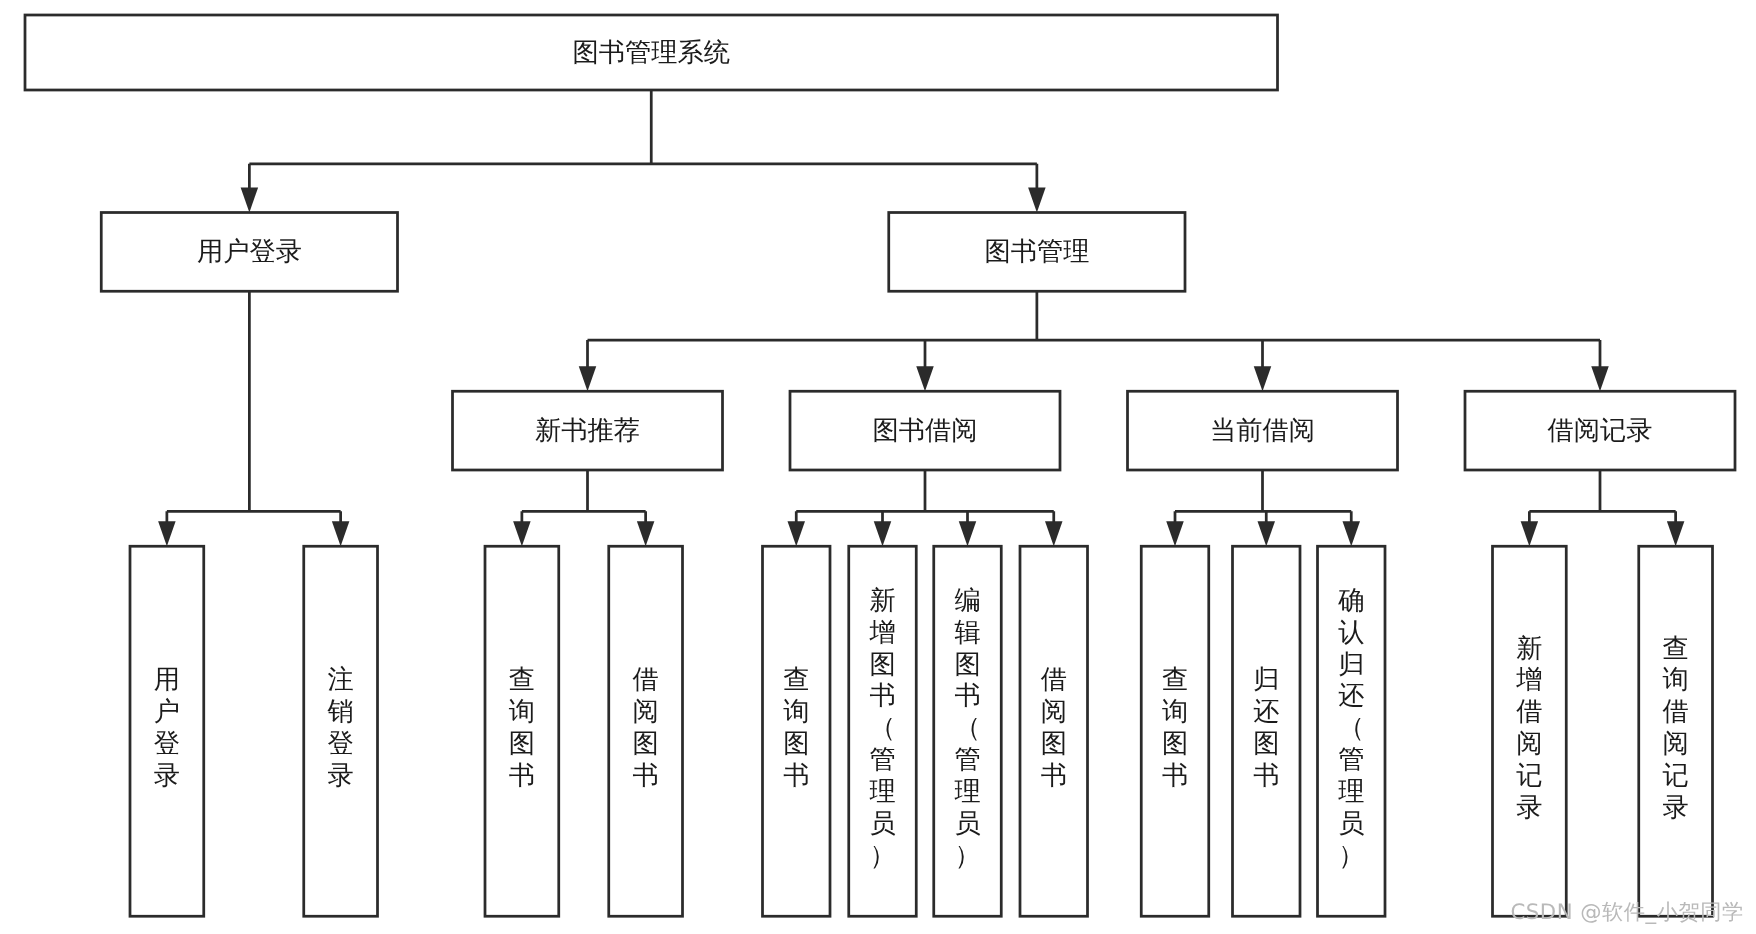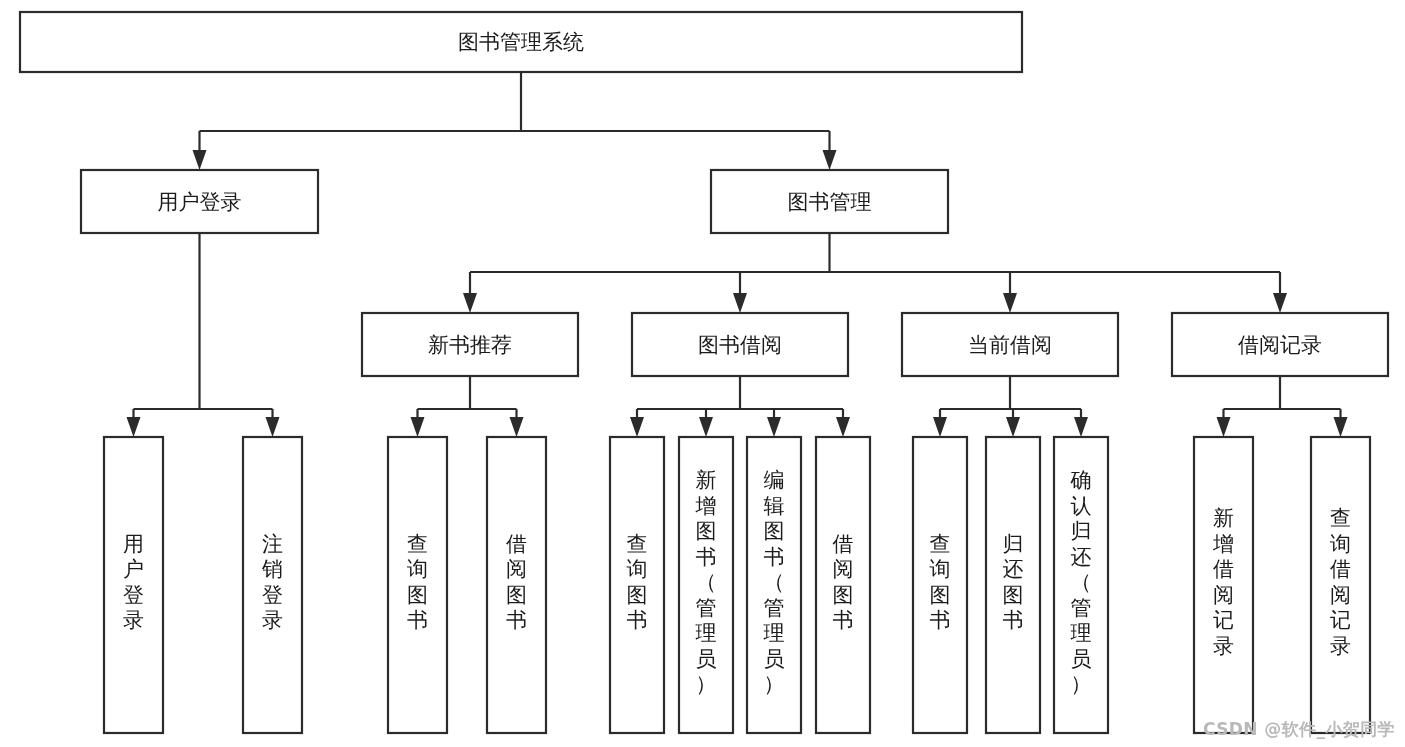--- a/index.html
+++ b/index.html
@@ -60,21 +60,20 @@
   .watermark-text {
     position: absolute;
     right: 10px;
     bottom: 6px;
     font-family: "DejaVu Sans", "Liberation Sans", sans-serif;
     font-size: 17px;
     color: #b9b9b9;
     white-space: nowrap;
     letter-spacing: 0.4px;
     user-select: none;
-    font-weight: bold;
   }
 </style>
 </head>
 <body>
 
 <div id="diagram-root">
   <svg class="canvas" viewBox="0 0 1405 747">
     <g id="connector-layer">
         <path d="M 521 72 L 521 131" class="connector"></path>
         <path d="M 199.5 131 L 829.5 131" class="connector"></path>

